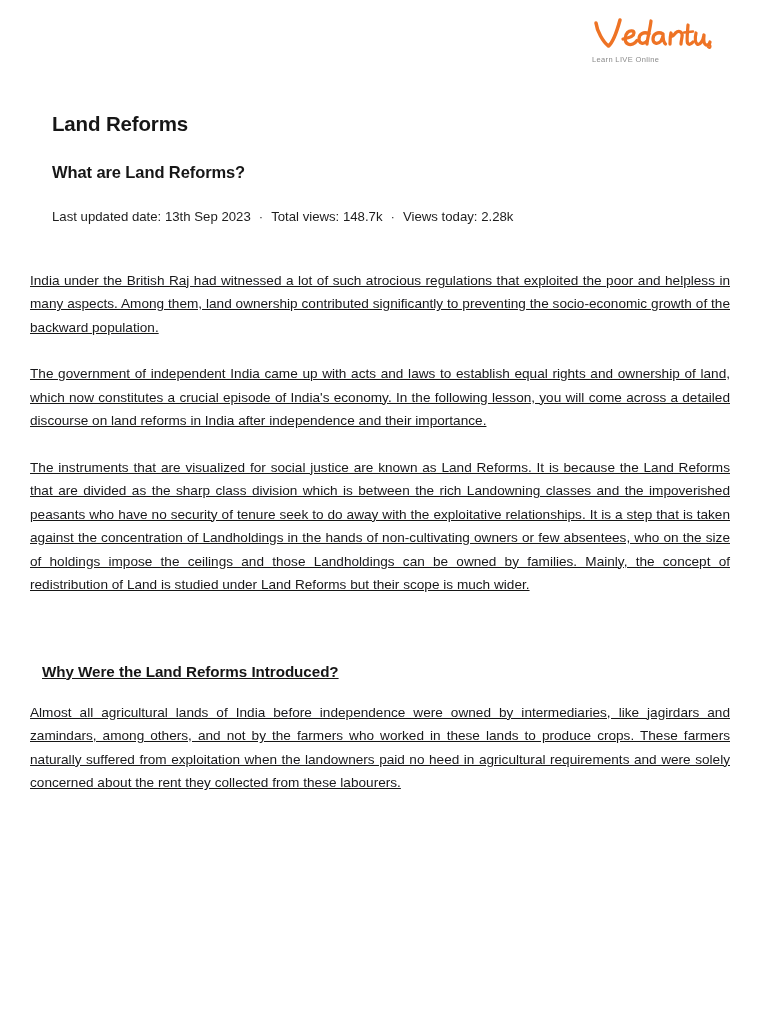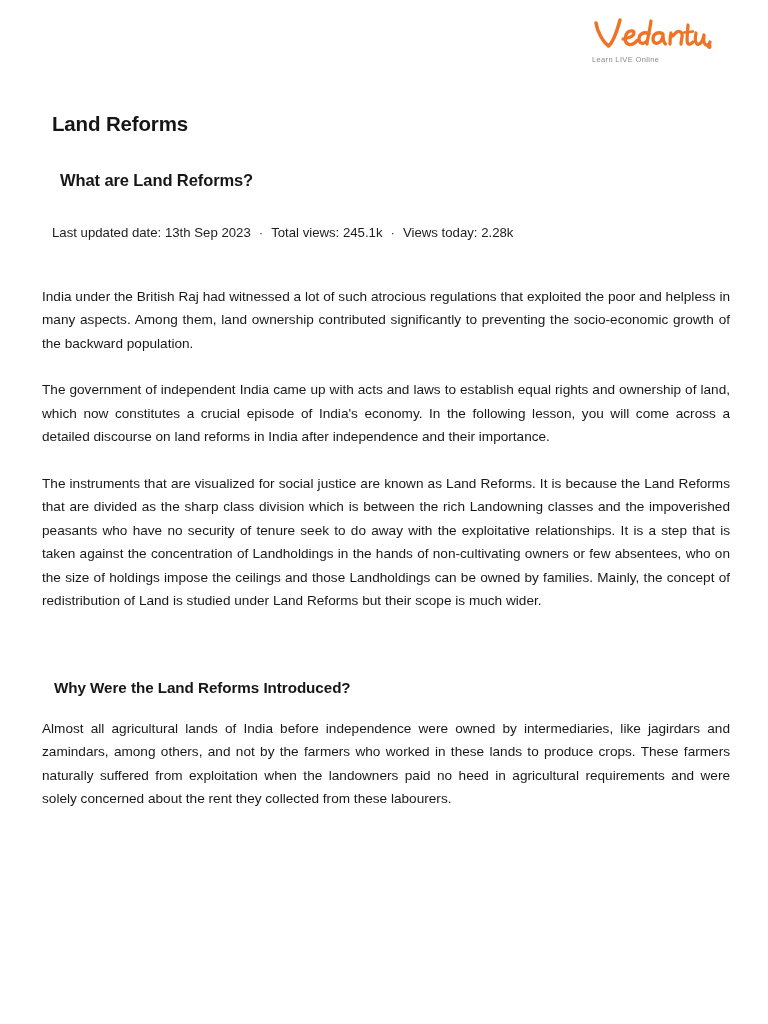--- a/index.html
+++ b/index.html
@@ -57,21 +57,21 @@
     margin: 0;
     padding-top: 112px;
     font-size: 20.5px;
     font-weight: bold;
     letter-spacing: -0.15px;
     color: #161616;
     line-height: 1.2;
   }
 
   .doc-subtitle {
-    margin: 8px;
+    margin: 0;
     padding-top: 26px;
     font-size: 16.5px;
     font-weight: bold;
     letter-spacing: -0.1px;
     color: #161616;
     line-height: 1.2;
   }
 
   .meta-line {
     margin: 0;
@@ -82,23 +82,24 @@
     white-space: nowrap;
   }
   .meta-sep {
     display: inline-block;
     padding: 0 8px;
     color: #3a3a3a;
   }
 
   
   .body-area {
-    padding-left: 42px;
+    padding-left: 30px;
     padding-right: 38px;
     padding-top: 43px;
+    text-decoration: underline;
   }
 
   p.para {
     margin: 0 0 23px 0;
     font-size: 13.6px;
     line-height: 23.5px;
     text-align: justify;
     color: #18181a;
     letter-spacing: 0.01px;
   }
@@ -150,21 +151,21 @@
 </div>
 
 <div class="page">
 
   <div class="title-area">
     <h1 class="doc-title">Land Reforms</h1>
 
     <h2 class="doc-subtitle">What are Land Reforms?</h2>
 
     <div class="meta-line">
-      <span>Last updated date: 13th Sep 2023</span><span class="meta-sep">·</span><span>Total views: 245.1k</span><span class="meta-sep">·</span><span>Views today: 2.28k</span>
+      <span>Last updated date: 13th Sep 2023</span><span class="meta-sep">·</span><span>Total views: 148.7k</span><span class="meta-sep">·</span><span>Views today: 2.28k</span>
     </div>
   </div>
 
   <div class="body-area">
     <p class="para">India under the British Raj had witnessed a lot of such atrocious regulations that exploited the poor and helpless in many aspects. Among them, land ownership contributed significantly to preventing the socio-economic growth of the backward population.</p>
 
     <p class="para">The government of independent India came up with acts and laws to establish equal rights and ownership of land, which now constitutes a crucial episode of India's economy. In the following lesson, you will come across a detailed discourse on land reforms in India after independence and their importance.</p>
 
     <p class="para extra-gap">The instruments that are visualized for social justice are known as Land Reforms. It is because the Land Reforms that are divided as the sharp class division which is between the rich Landowning classes and the impoverished peasants who have no security of tenure seek to do away with the exploitative relationships. It is a step that is taken against the concentration of Landholdings in the hands of non-cultivating owners or few absentees, who on the size of holdings impose the ceilings and those Landholdings can be owned by families. Mainly, the concept of redistribution of Land is studied under Land Reforms but their scope is much wider.</p>
 

